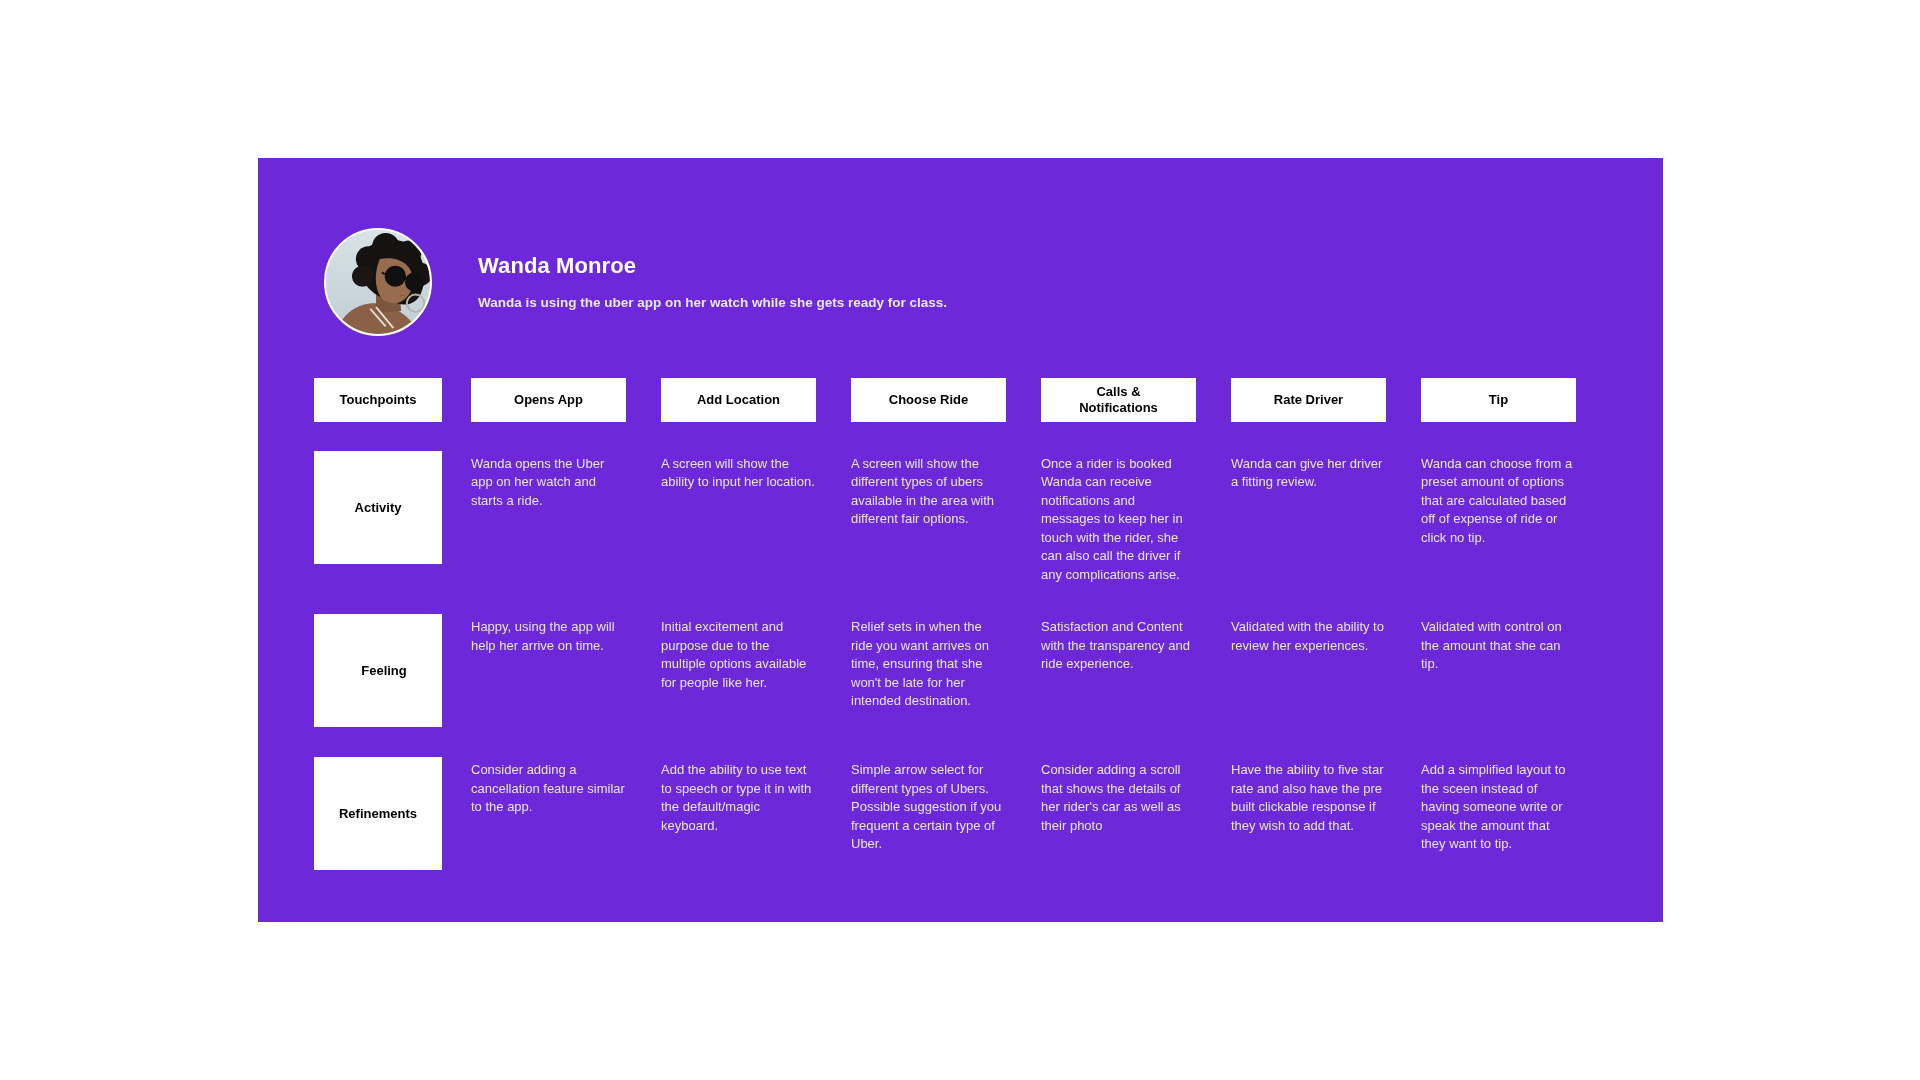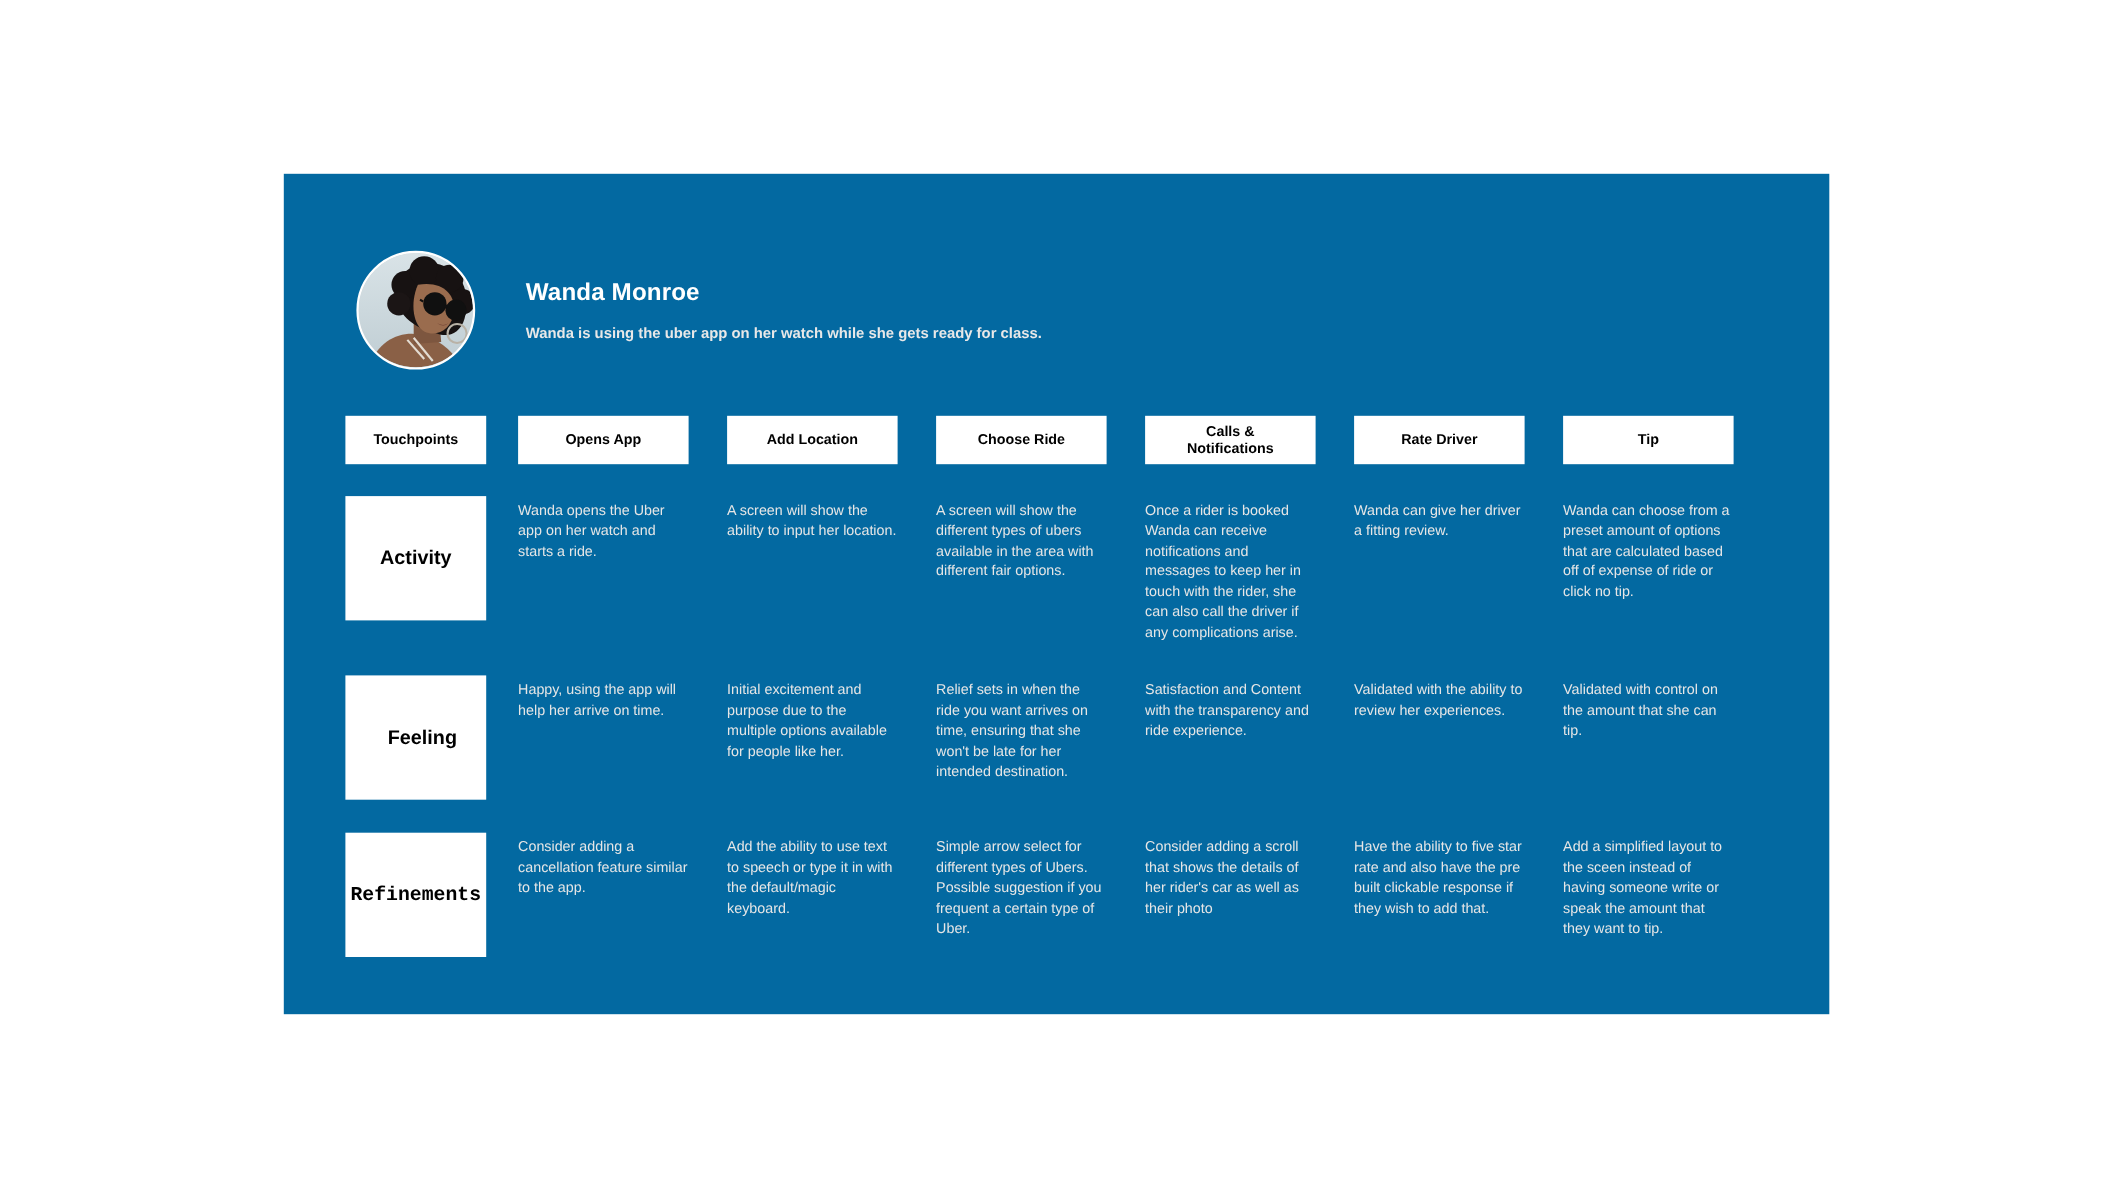--- a/index.html
+++ b/index.html
@@ -11,21 +11,21 @@
     font-family: "Liberation Sans", sans-serif;
     overflow: hidden;
   }
 
   #canvas {
     position: absolute;
     left: 258px;
     top: 158px;
     width: 1405px;
     height: 764px;
-    background: #0369a1;
+    background: #6d28d9;
   }
 
   
   #persona {
     position: absolute;
     left: 66px;
     top: 70px;
     display: flex;
     align-items: center;
   }
@@ -85,30 +85,30 @@
     align-items: center;
     justify-content: center;
     text-align: center;
     line-height: 1.25;
     padding: 0 6px;
   }
 
   .rowbox {
     background: #ffffff;
     color: #000000;
-    font-size: 18px;
+    font-size: 13px;
     font-weight: bold;
     display: flex;
     align-items: center;
     justify-content: center;
     text-align: center;
   }
   .rowbox.h-activity { height: 113px; }
   .rowbox.h-feeling { height: 113px; padding-left: 12px; }
-  .rowbox.h-refine { height: 113px; font-family: Liberation Mono, monospace; }
+  .rowbox.h-refine { height: 113px; }
 
   .cell {
     color: #e6e6e6;
     font-size: 13px;
     line-height: 1.42;
     font-weight: 400;
     padding-top: 4px;
   }
 
   

